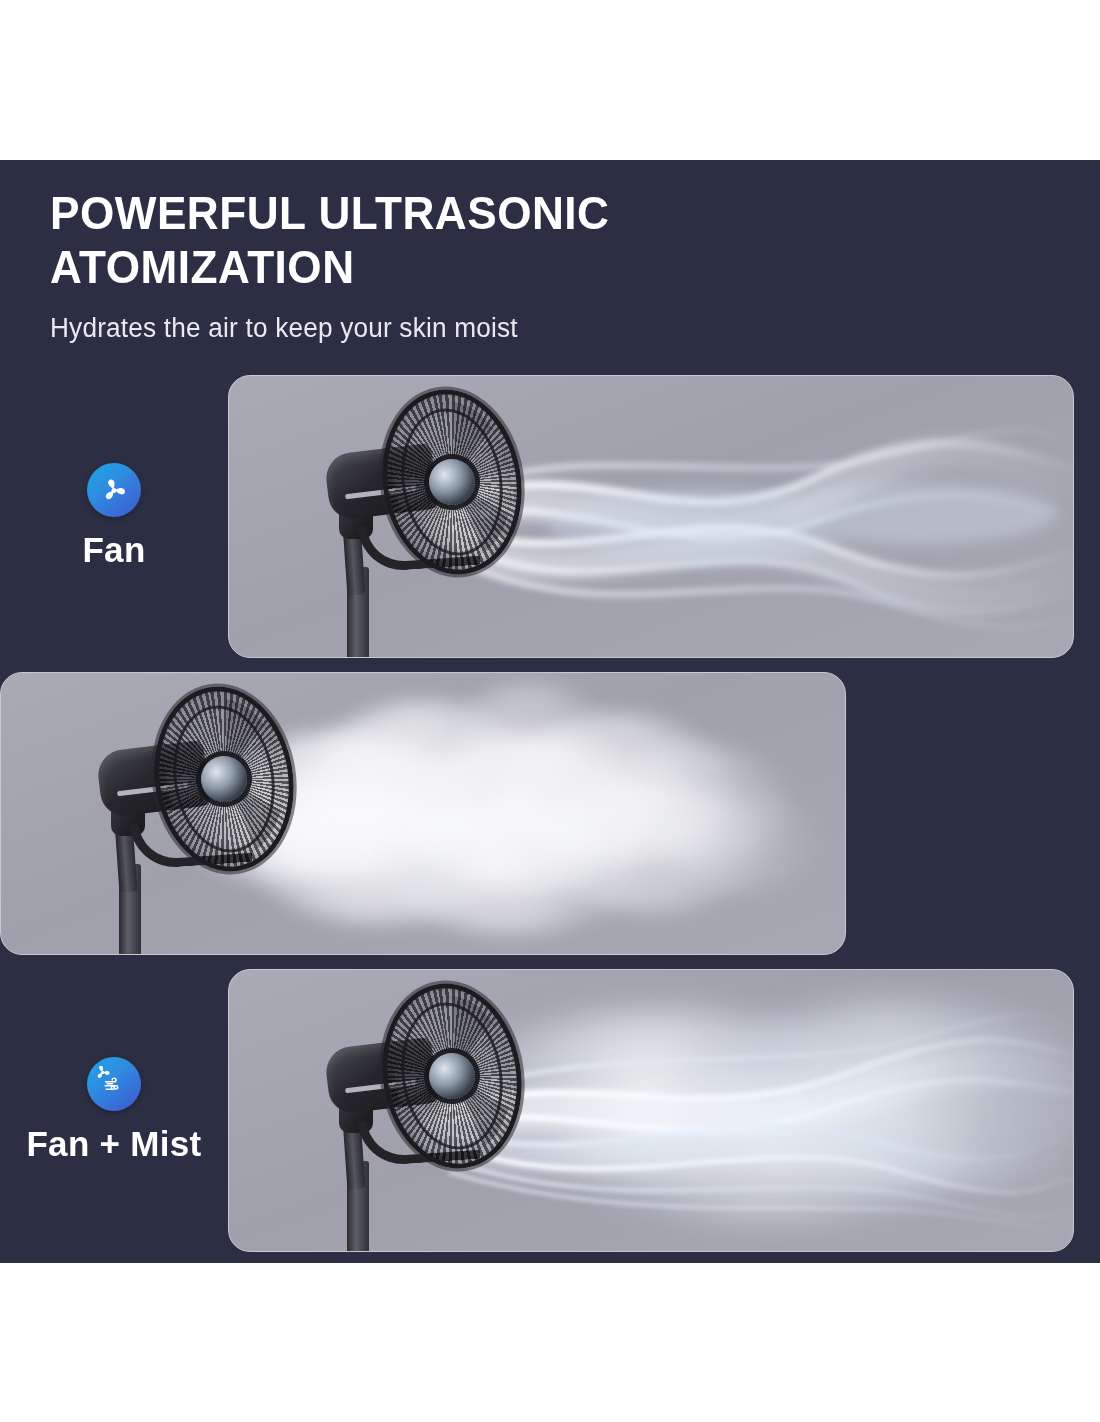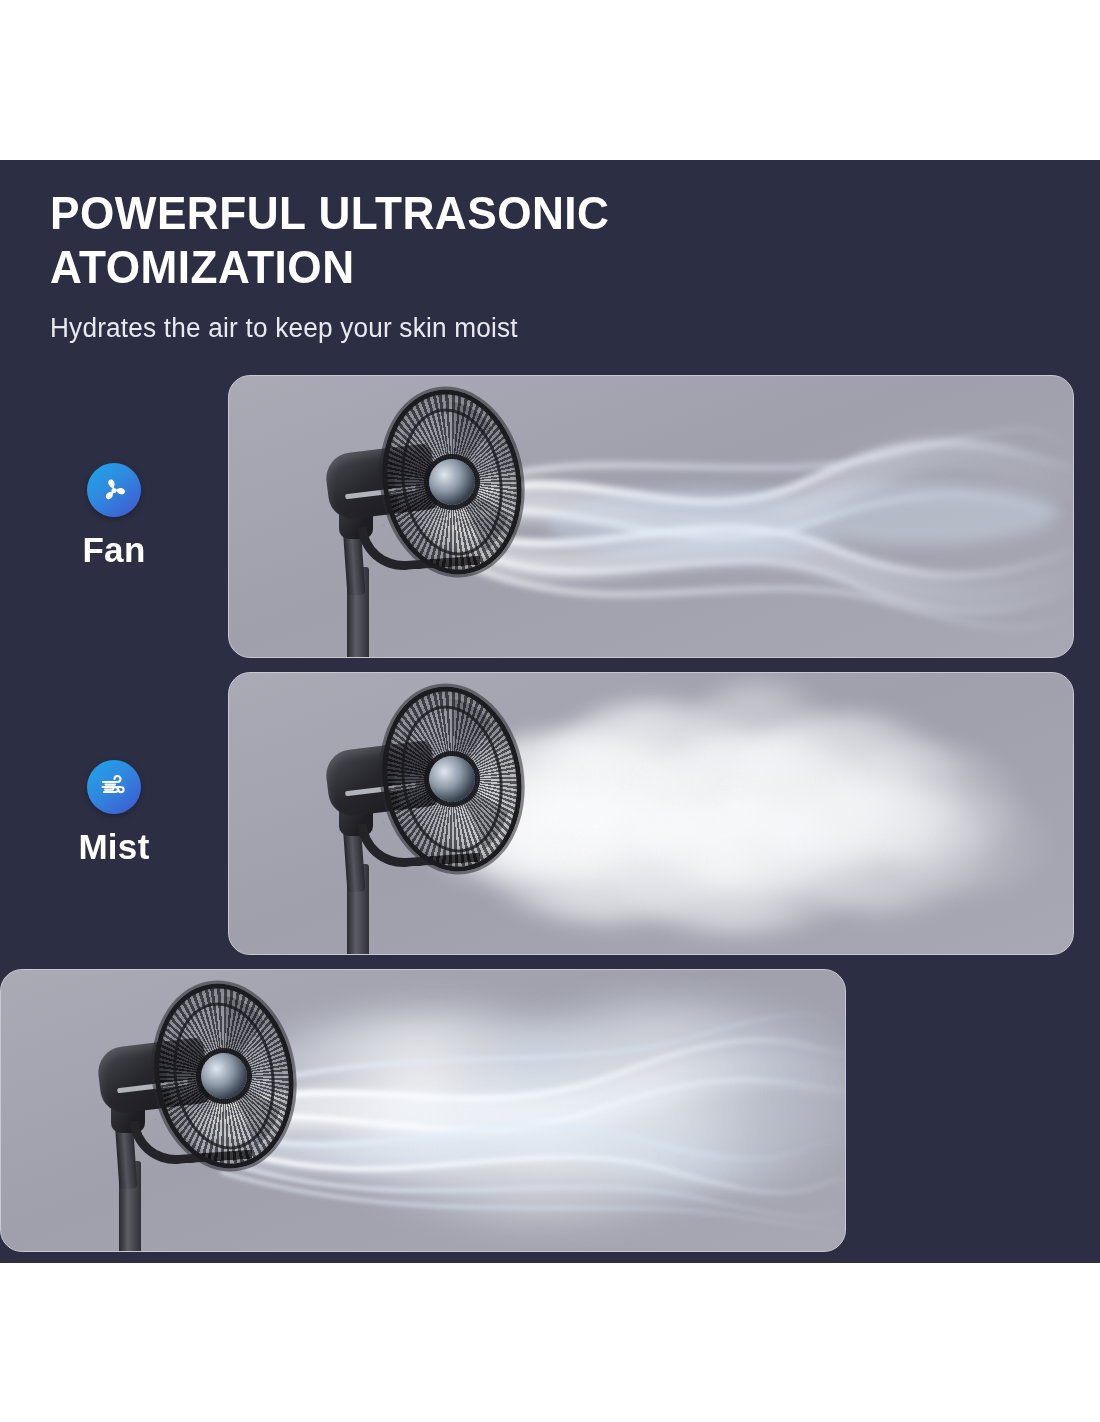--- a/index.html
+++ b/index.html
@@ -352,34 +352,20 @@
           <div class="fan-blades"></div>
           <div class="fan-grille"></div>
         </div>
 
       </div>
     </div>
   </div>
 
   <div class="row" id="row-mist" style="top:672px;">
 
-    <div class="mode">
-      <div class="badge">
-        <svg width="36" height="36" viewBox="0 0 36 36" aria-hidden="true">
-          <g fill="none" stroke="#ffffff" stroke-width="2.1" stroke-linecap="round">
-            <path d="M7 13 H21.5 a3 3 0 1 0 -3 -3"></path>
-            <path d="M6.5 18 H25 a2.6 2.6 0 1 1 -2.6 2.6"></path>
-            <path d="M8 23 H19.5 a2.4 2.4 0 1 0 -2.4 -2.4"></path>
-            <path d="M9.5 15.6 H19"></path>
-            <path d="M9 20.6 H16"></path>
-          </g>
-        </svg>
-      </div>
-      <div class="mode-label">Mist</div>
-    </div>
 
     <div class="card">
       <div class="scene">
 
         <div class="mistcloud">
           <div class="puff" style="left:215px; top:58px;  width:250px; height:150px; opacity:.95;"></div>
           <div class="puff" style="left:310px; top:28px;  width:230px; height:150px; opacity:.85;"></div>
           <div class="puff" style="left:400px; top:60px;  width:250px; height:160px; opacity:.9;"></div>
           <div class="puff" style="left:500px; top:40px;  width:230px; height:150px; opacity:.75;"></div>
           <div class="puff" style="left:250px; top:120px; width:260px; height:130px; opacity:.8;"></div>
@@ -401,20 +387,39 @@
           <div class="fan-blades"></div>
           <div class="fan-grille"></div>
         </div>
 
       </div>
     </div>
   </div>
 
   <div class="row" id="row-fanmist" style="top:969px;">
 
+    <div class="mode">
+      <div class="badge">
+        <svg width="36" height="36" viewBox="0 0 36 36" aria-hidden="true">
+          <g fill="#ffffff" transform="translate(-4.5,-5) scale(0.62)">
+            <path d="M18 16.3c-1.1-2.4-1.6-4.6-1.1-6.4 .5-1.9 2-3 3.7-2.7 1.7 .3 2.7 1.9 2.4 3.8-.3 1.9-1.9 3.7-4.3 5.3z" transform="rotate(-35 18 18)"></path>
+            <path d="M18 16.3c-1.1-2.4-1.6-4.6-1.1-6.4 .5-1.9 2-3 3.7-2.7 1.7 .3 2.7 1.9 2.4 3.8-.3 1.9-1.9 3.7-4.3 5.3z" transform="rotate(85 18 18)"></path>
+            <path d="M18 16.3c-1.1-2.4-1.6-4.6-1.1-6.4 .5-1.9 2-3 3.7-2.7 1.7 .3 2.7 1.9 2.4 3.8-.3 1.9-1.9 3.7-4.3 5.3z" transform="rotate(205 18 18)"></path>
+            <circle cx="18" cy="18.4" r="2.5"></circle>
+          </g>
+          <g fill="none" stroke="#ffffff" stroke-width="1.9" stroke-linecap="round" transform="translate(2.5,6.5) scale(0.78)">
+            <path d="M9 12 H20 a2.4 2.4 0 1 0 -2.4 -2.4"></path>
+            <path d="M8.5 17 H22.5 a2.1 2.1 0 1 1 -2.1 2.1"></path>
+            <path d="M10 21.6 H18.5 a2 2 0 1 0 -2 -2"></path>
+            <path d="M11 14.5 H18"></path>
+          </g>
+        </svg>
+      </div>
+      <div class="mode-label">Fan + Mist</div>
+    </div>
 
     <div class="card">
       <div class="scene">
 
         <div class="mistflow">
           <div class="haze" style="left:230px; top:40px;  width:420px; height:170px; background:radial-gradient(circle at 45% 50%, rgba(255,255,255,.85) 0%, rgba(240,247,255,.45) 45%, rgba(240,247,255,0) 100%);"></div>
           <div class="haze" style="left:470px; top:30px;  width:400px; height:190px; background:radial-gradient(circle at 45% 50%, rgba(250,253,255,.70) 0%, rgba(225,238,250,.35) 50%, rgba(225,238,250,0) 100%);"></div>
           <div class="haze" style="left:330px; top:110px; width:420px; height:140px; background:radial-gradient(circle at 50% 50%, rgba(255,255,255,.55) 0%, rgba(228,240,252,.25) 55%, rgba(228,240,252,0) 100%);"></div>
 
           <svg viewBox="0 0 846 283" preserveAspectRatio="none">

